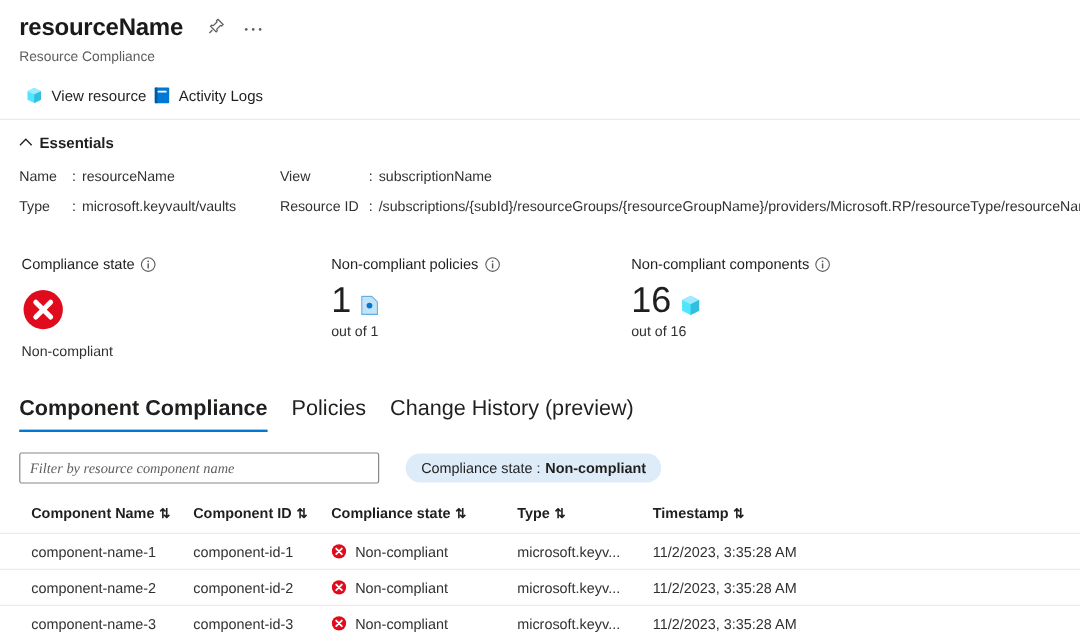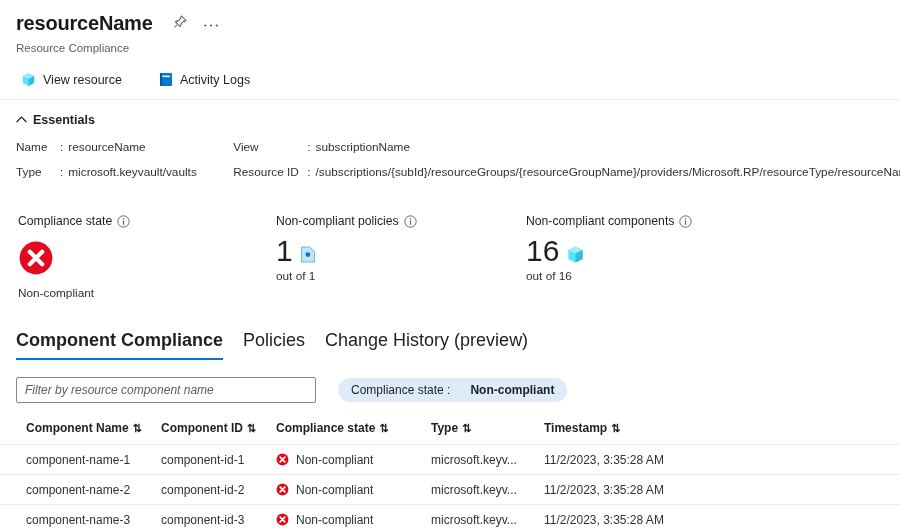--- a/index.html
+++ b/index.html
@@ -24,21 +24,21 @@
   .icon-btn {
     width: 28px; height: 26px; margin-left: 14px;
     display: inline-flex; align-items: center; justify-content: center;
     border: none; background: transparent; cursor: pointer; padding: 0;
   }
   .ellipsis-btn { margin-left: 2px; font-size: 15px; color: #323130; letter-spacing: 1.5px; line-height: 10px; }
   .subtitle { font-size: 11.5px; color: #605e5c; margin-top: 5px; line-height: 15px; }
 
   
   .commandbar {
-    display: flex; align-items: flex-end; gap: 31px;
+    display: flex; align-items: flex-end; gap: 0;
     padding: 14px 0 10px 18px;
   }
   .cmd {
     display: inline-flex; align-items: center; gap: 7px;
     font-size: 12.5px; color: #201f1e; cursor: pointer;
     background: none; border: none; padding: 2px 3px;
     font-family: inherit;
   }
   .cmd-sep { height: 1px; background: #edebe9; margin: 0 0 0 0; }
 
@@ -94,26 +94,26 @@
     content: ""; position: absolute; left: 0; right: 10px; bottom: 0;
     height: 2.5px; background: #0078d4;
   }
   .tab:first-child.active::after { left: 0; right: 10px; }
 
   
   .filter-row { display: flex; align-items: center; gap: 22px; padding: 17px 0 0 16px; }
   .filter-input {
     width: 300px; height: 26px; padding: 0 8px;
     border: 1px solid #8a8886; border-radius: 2px;
-    font-size: 12px; font-family: Liberation Sans, sans-serif; color: #201f1e;
+    font-size: 12px; font-family: Liberation Serif, serif; color: #201f1e;
     background: #fff; outline: none;
   }
   .filter-input::placeholder { color: #605e5c; font-style: italic; }
   .pill {
-    display: inline-flex; align-items: center; gap: 20px;
+    display: inline-flex; align-items: center; gap: 4px;
     background: #deecf9; border-radius: 13px;
     padding: 5px 13px; font-size: 12px; color: #201f1e; cursor: pointer;
   }
   .pill b { font-weight: bold; }
 
   
   .tbl { width: 900px; margin-top: 18px; font-size: 12px; }
   .tbl-row { display: flex; align-items: center; border-bottom: 1px solid #edebe9; }
   .tbl-head .th {
     font-weight: bold; color: #201f1e; padding: 0 0 9px 0;

